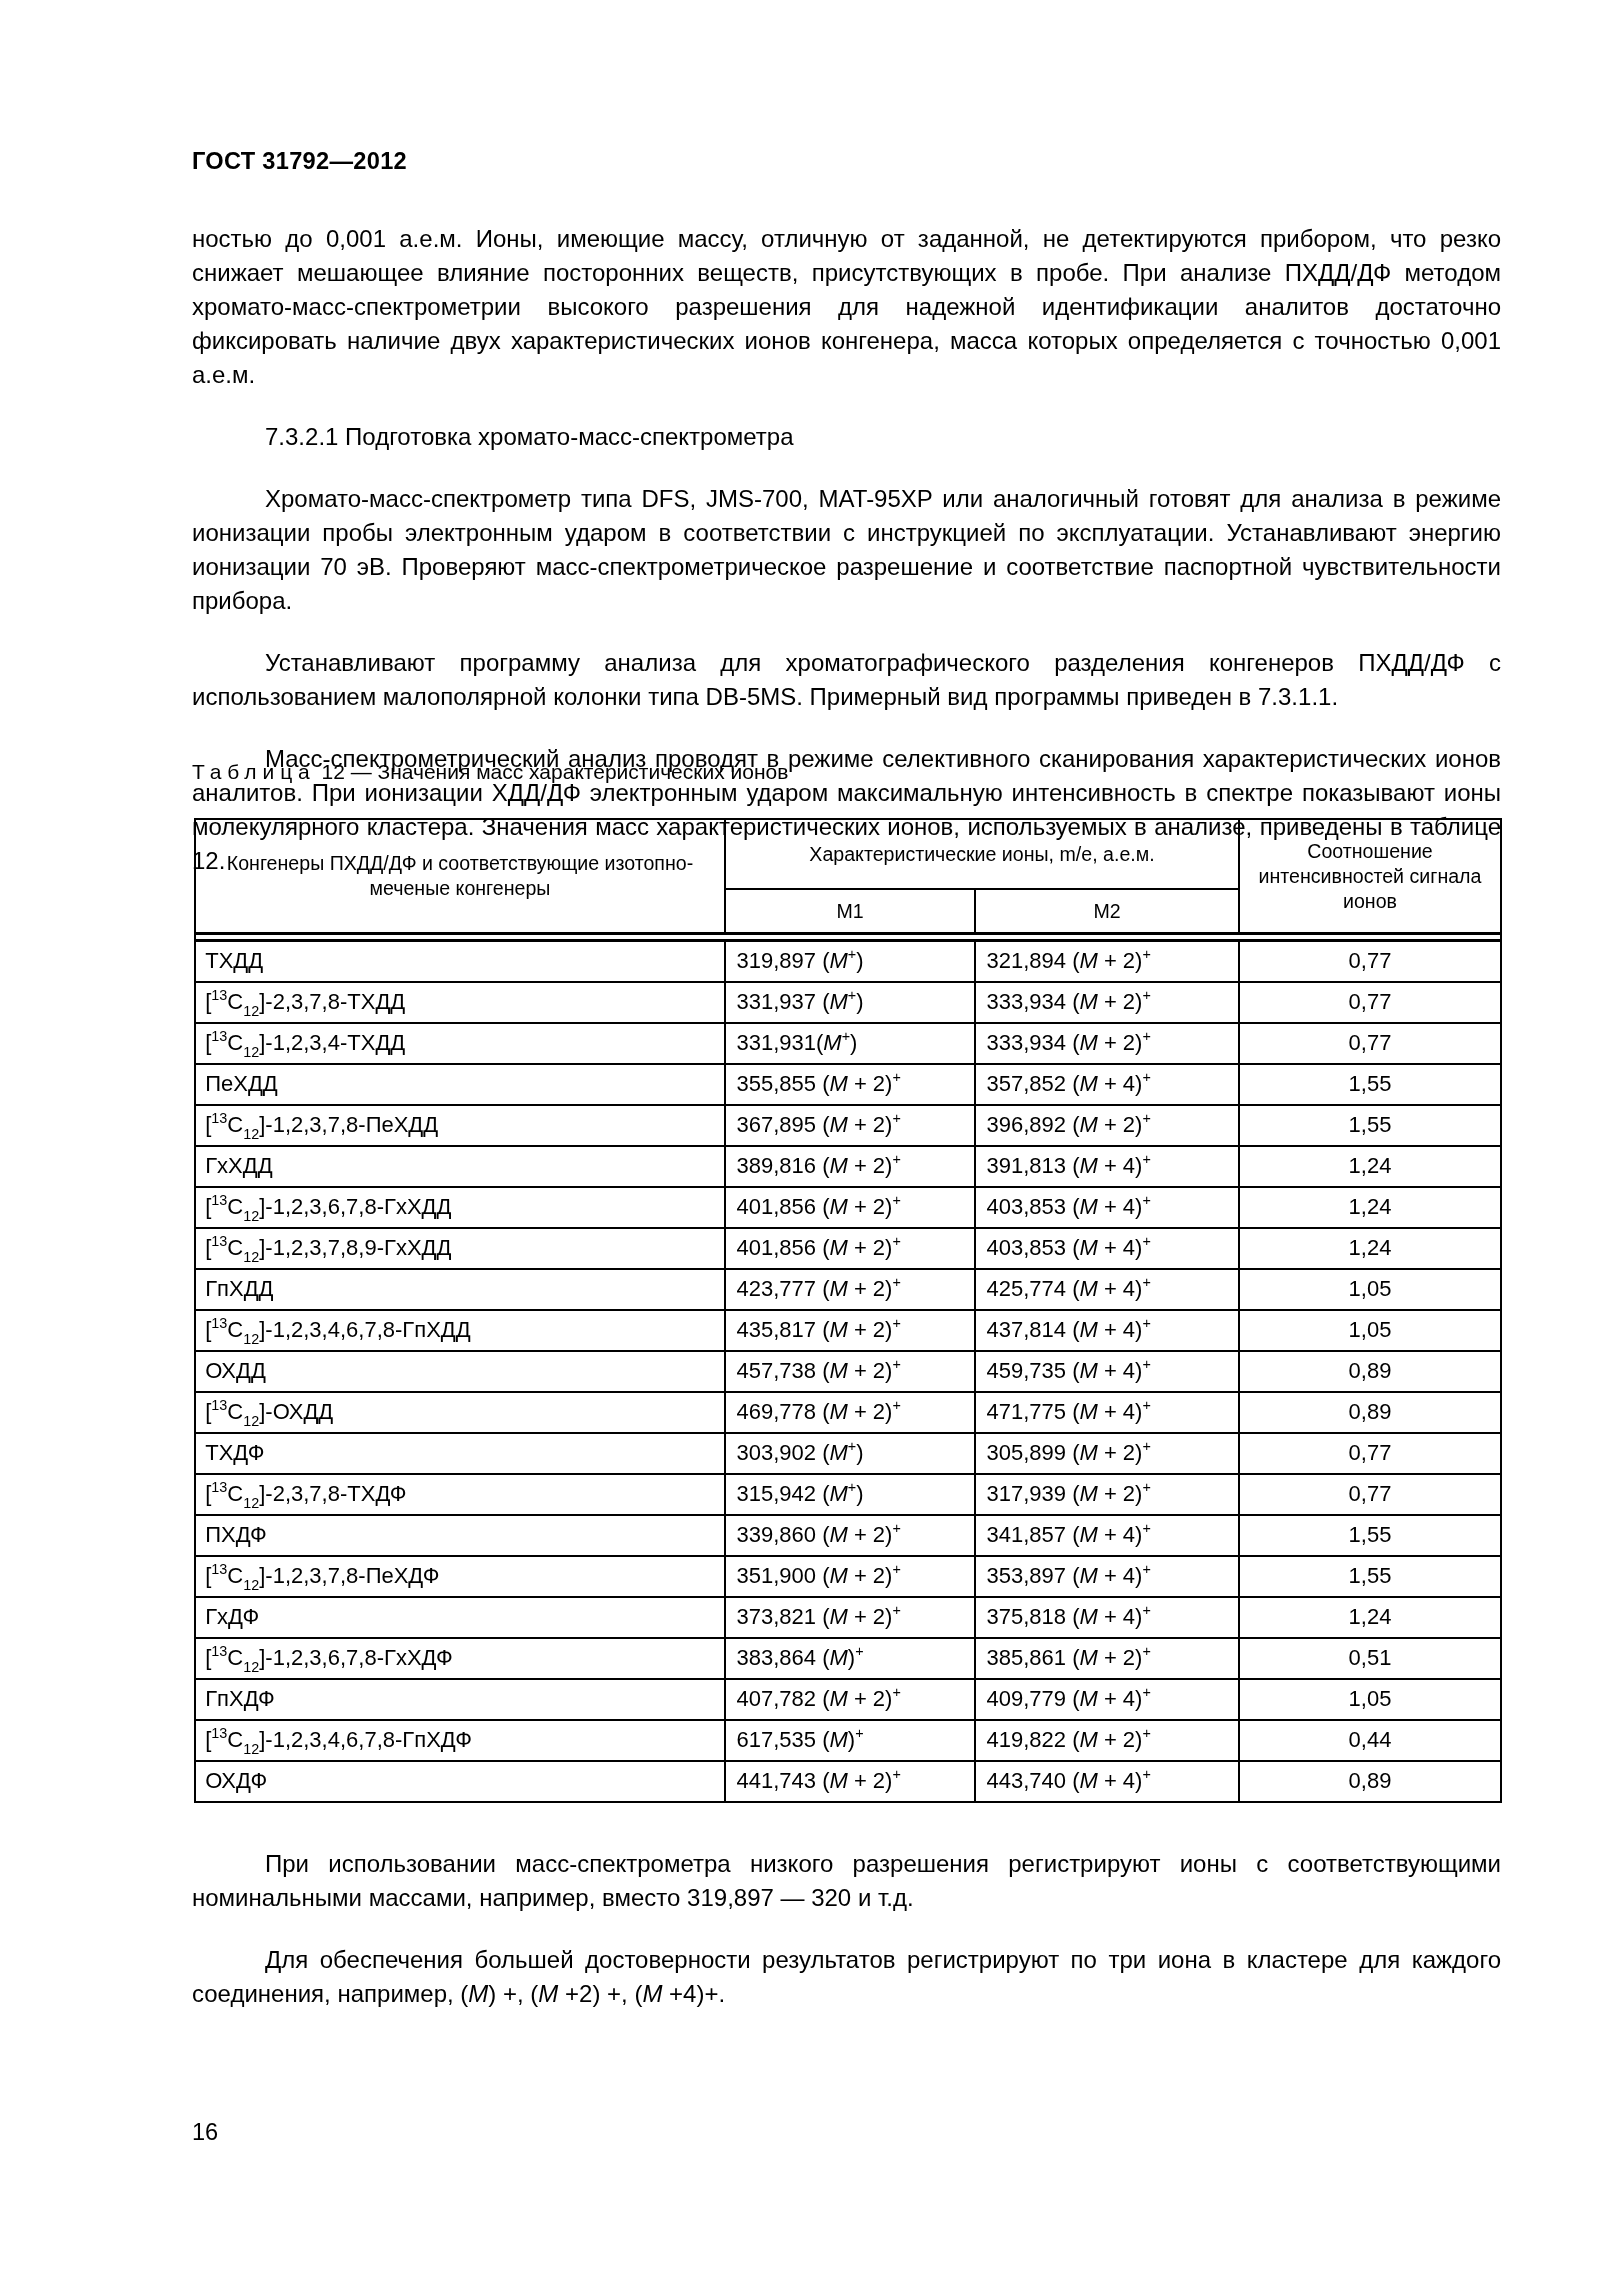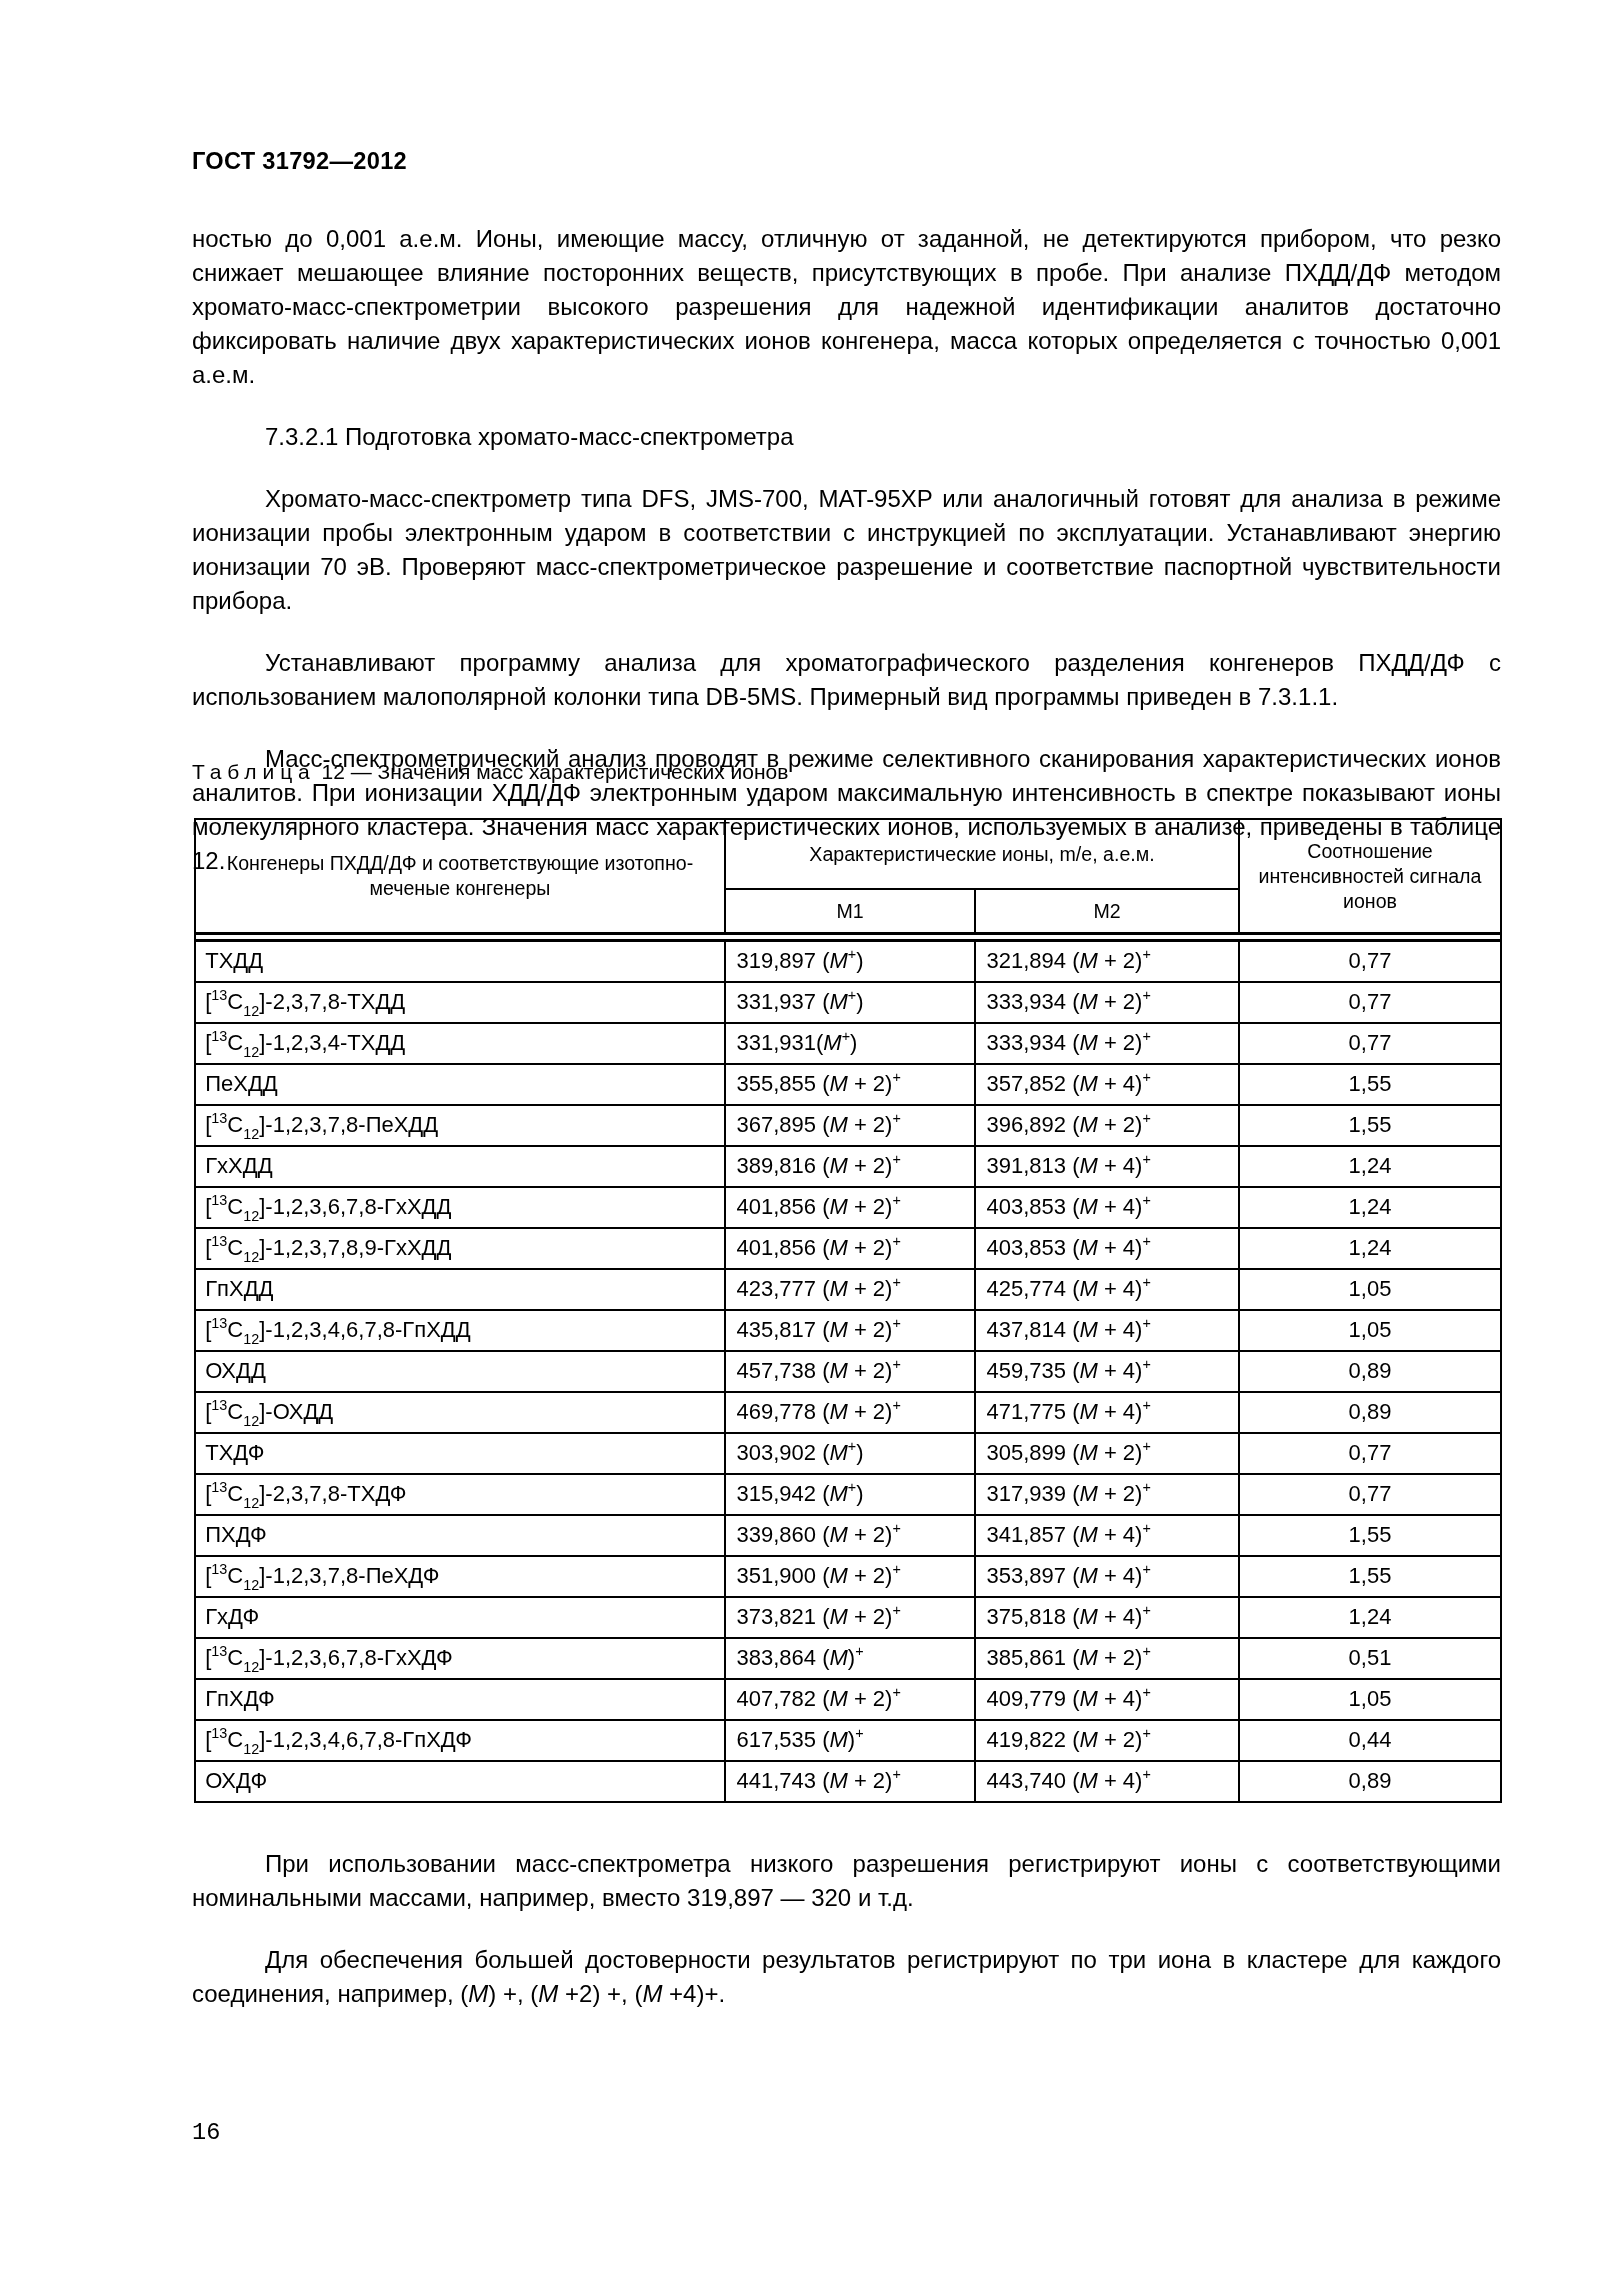--- a/index.html
+++ b/index.html
@@ -34,21 +34,21 @@
   }
   table.ions thead th { font-size: 19.6px; line-height: 25px; text-align: center; white-space: normal; }
   table.ions thead tr.h1 th { height: 68px; }
   table.ions thead tr.h2 th { height: 42px; margin-left: 16px; }
   table.ions thead tr.spacer td { height: 3.9px; padding: 0; border-left: 2px solid #000; border-right: 2px solid #000; border-top: 3.9px solid #000; border-bottom: 3.9px solid #000; }
   table.ions td.num { text-align: center; }
   table.ions td.mono { padding-left: 10.5px; border-radius: 15px; }
   .it { font-style: italic; }
   sup { font-size: 14.4px; line-height: 0; vertical-align: 9.2px; }
   sub { font-size: 14.4px; line-height: 0; vertical-align: -6.5px; }
-  .page-number { position: absolute; left: 192px; top: 2119px; font-size: 23.6px; font-family: Liberation Mono, monospace; }
+  .page-number { position: absolute; left: 192px; top: 2119px; font-size: 23.6px; }
 </style>
 </head>
 <body>
 
 <div class="page-header">ГОСТ 31792—2012</div>
 
 <div class="body-text block-1">
   <p>ностью до 0,001 а.е.м. Ионы, имеющие массу, отличную от заданной, не детектируются прибором, что резко снижает мешающее влияние посторонних веществ, присутствующих в пробе. При анализе ПХДД/ДФ методом хромато-масс-спектрометрии высокого разрешения для надежной идентификации аналитов достаточно фиксировать наличие двух характеристических ионов конгенера, масса которых определяется с точностью 0,001 а.е.м.</p>
   <p class="indent">7.3.2.1 Подготовка хромато-масс-спектрометра</p>
   <p class="indent">Хромато-масс-спектрометр типа DFS, JMS-700, MAT-95XP или аналогичный готовят для анализа в режиме ионизации пробы электронным ударом в соответствии с инструкцией по эксплуатации. Устанавливают энергию ионизации 70 эВ. Проверяют масс-спектрометрическое разрешение и соответствие паспортной чувствительности прибора.</p>

